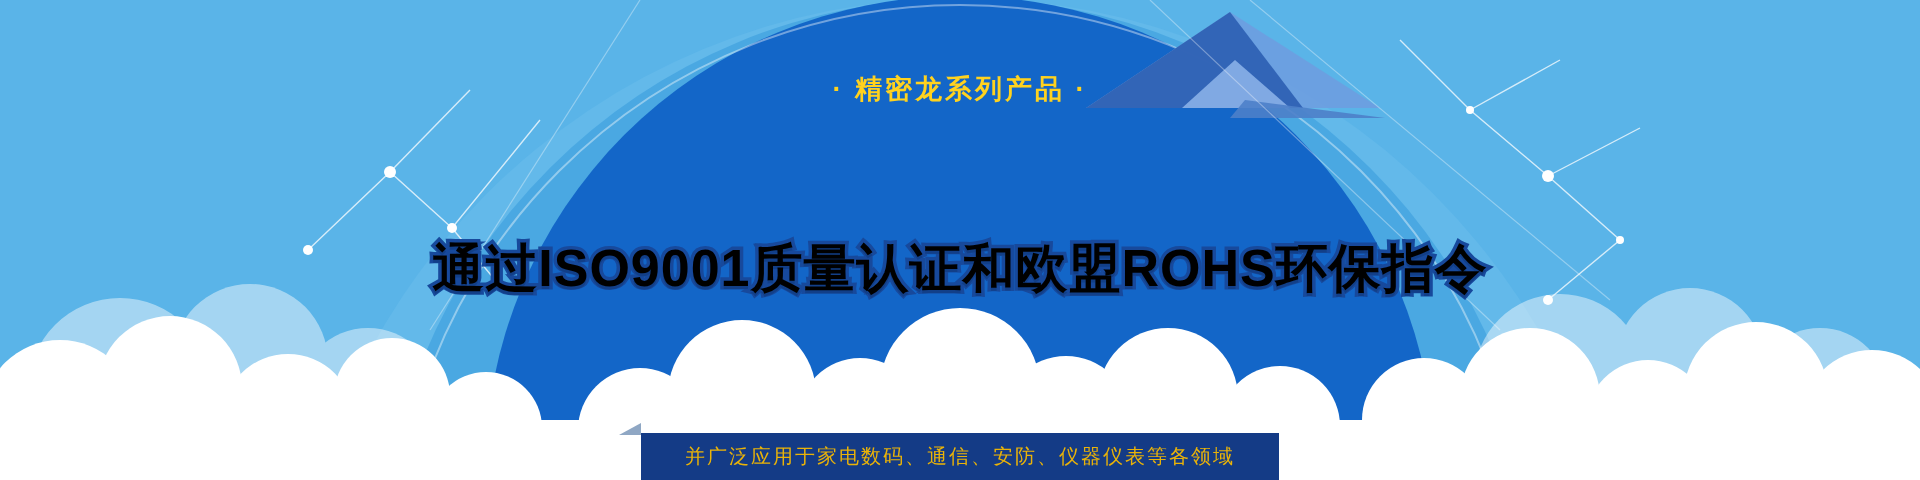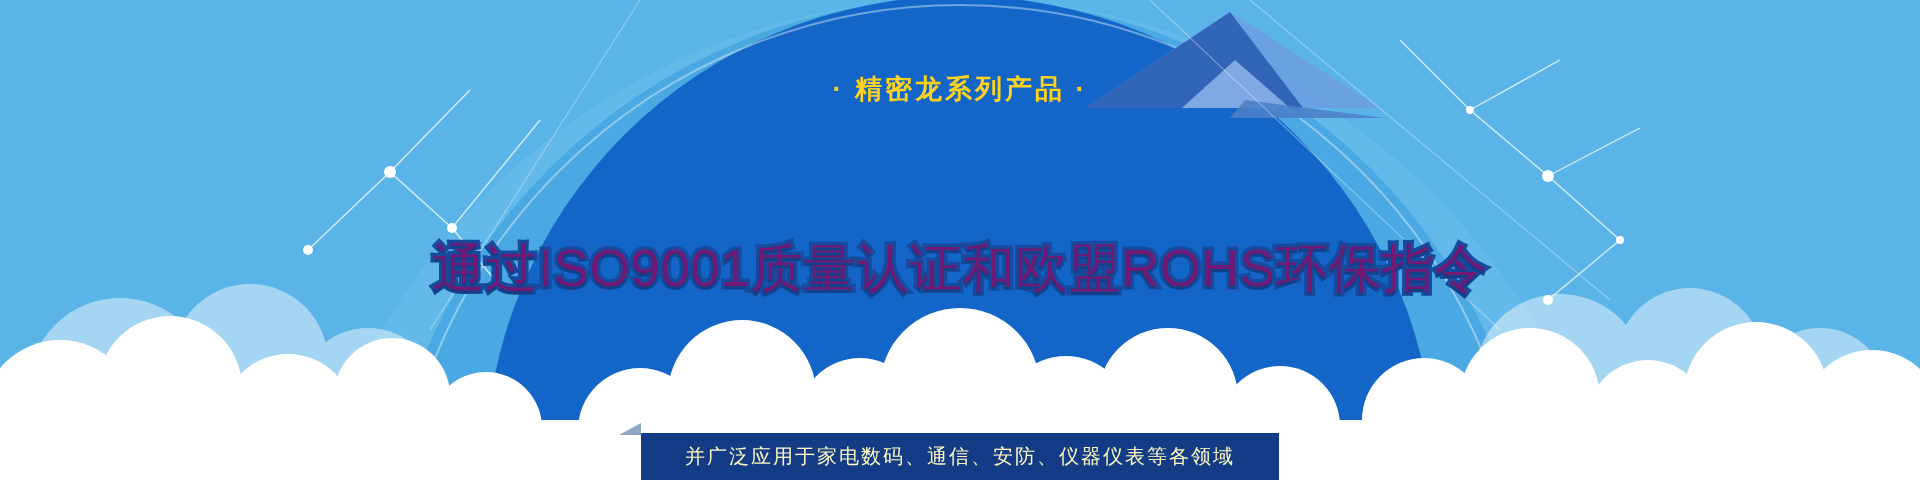--- a/index.html
+++ b/index.html
@@ -124,34 +124,34 @@
     font-size: 27px;
     font-weight: bold;
     letter-spacing: 3px;
     line-height: 1;
     white-space: nowrap;
   }
 
   .headline {
     margin-top: 28px;
     font-size: 52px;
-    font-weight: normal;
+    font-weight: bold;
     letter-spacing: 1px;
     line-height: 1.08;
-    color: #701a75;
+    color: #000000;
     white-space: nowrap;
     -webkit-text-stroke: 7px #17499c;
     paint-order: stroke fill;
     text-shadow: 0 3px 0 rgba(10,45,100,0.35);
   }
 
   .subbar {
     margin-top: 28px;
     background: #143b86;
-    color: #fef9c3;
+    color: #eab308;
     font-size: 20px;
     letter-spacing: 2px;
     line-height: 1;
     padding: 13px 44px 14px 44px;
     white-space: nowrap;
     position: relative;
   }
 
   
   .subbar::before {

